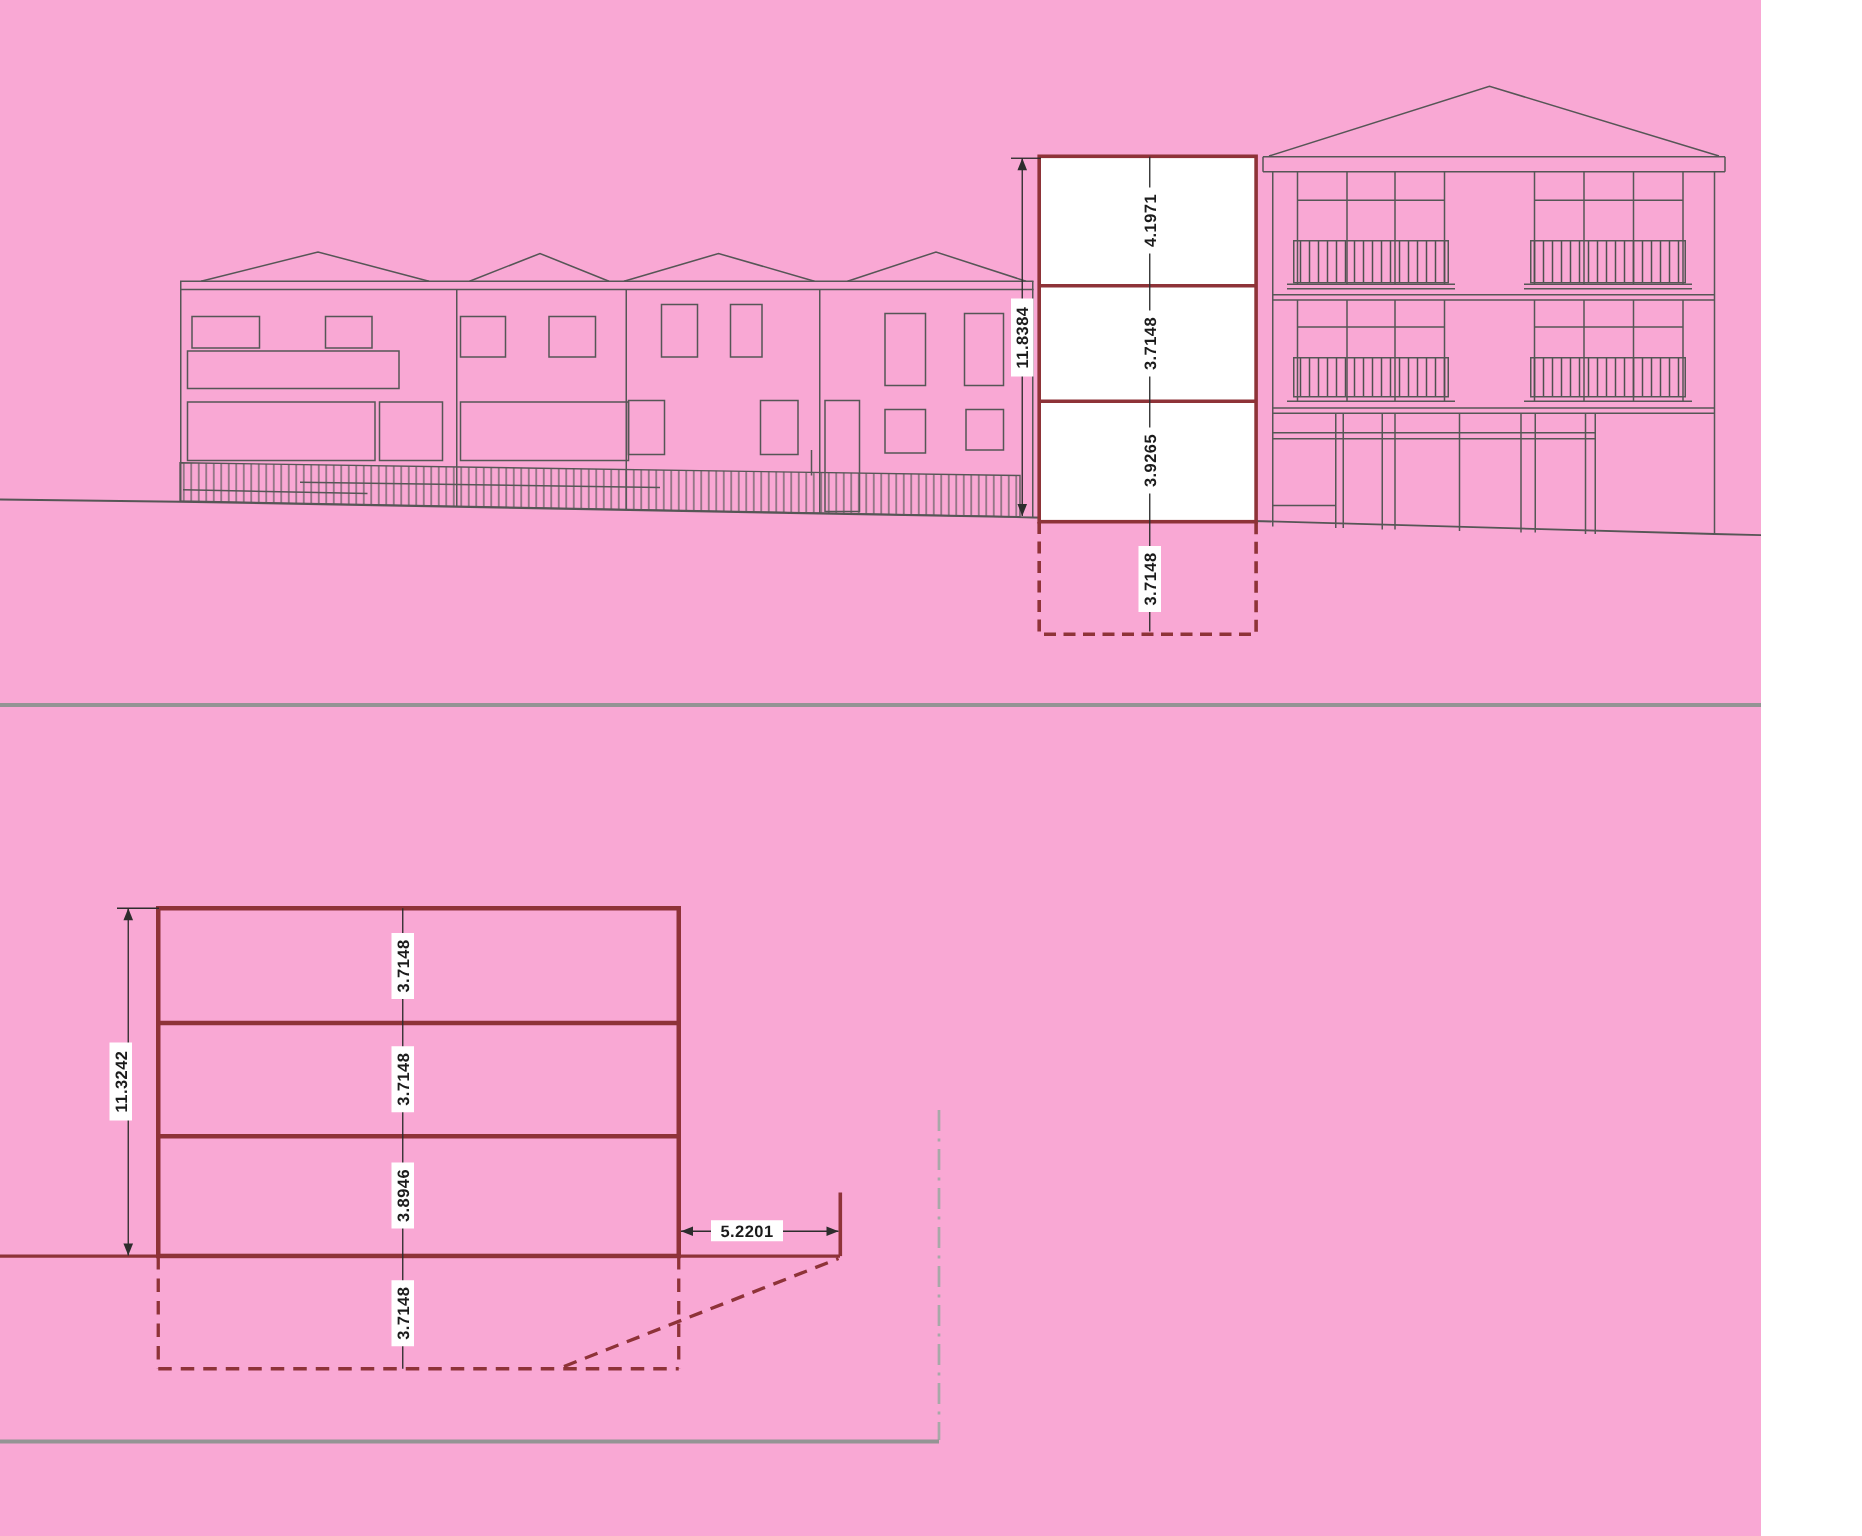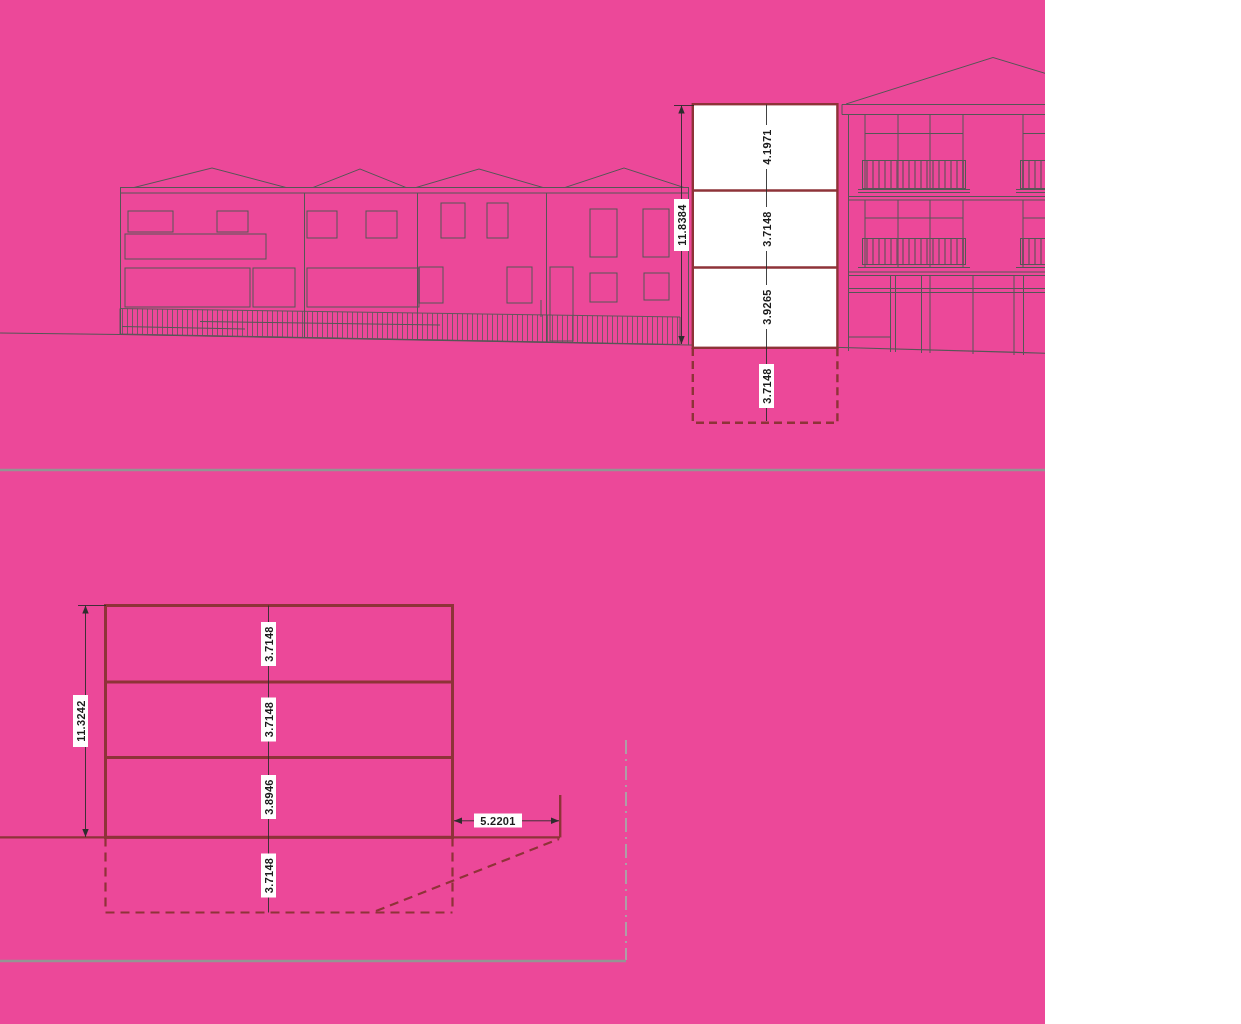--- a/index.html
+++ b/index.html
@@ -1,16 +1,16 @@
 <!DOCTYPE html>
 <html><head>
 <meta charset="utf-8">
 <style>
   html,body{margin:0;padding:0;background:#ffffff;}
-  .canvas{position:relative;width:1045px;height:1024px;background:#ec4899;overflow:hidden;}
+  .canvas{position:relative;width:1174px;height:1024px;background:#f9a8d4;overflow:hidden;}
   svg{display:block;}
   text.dim{
     font-family:"Liberation Sans", sans-serif;
     font-size:11px;
     font-weight:bold;
     fill:#1b1b1b;
     letter-spacing:.3px;
   }
 </style>
 </head>

